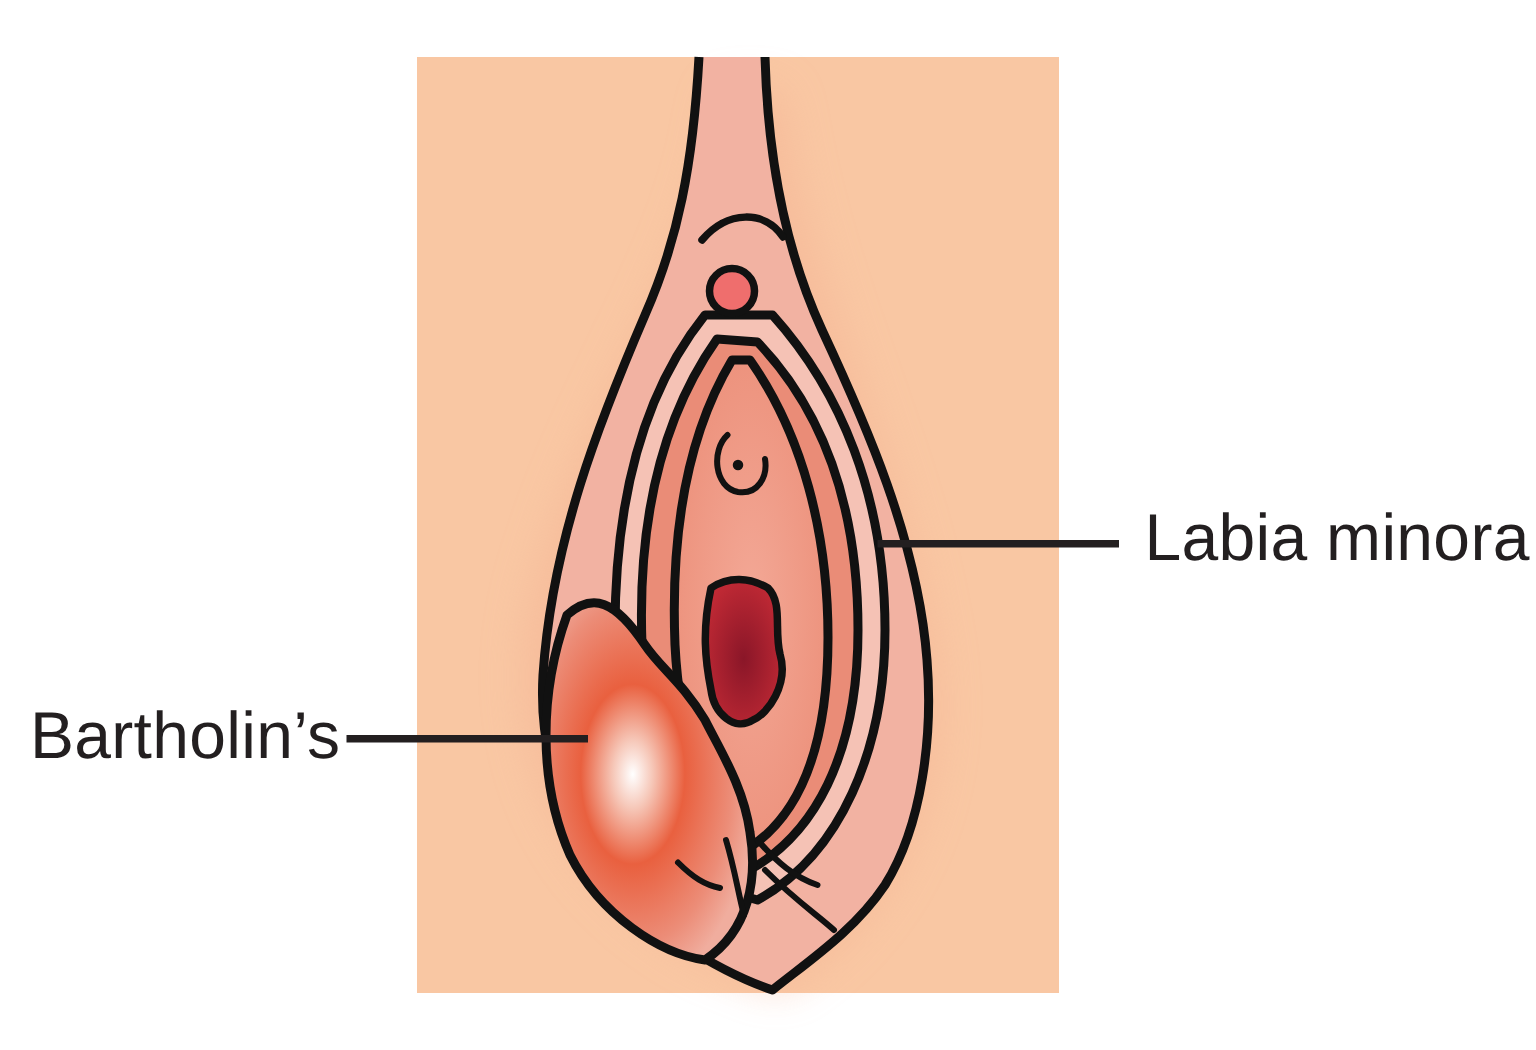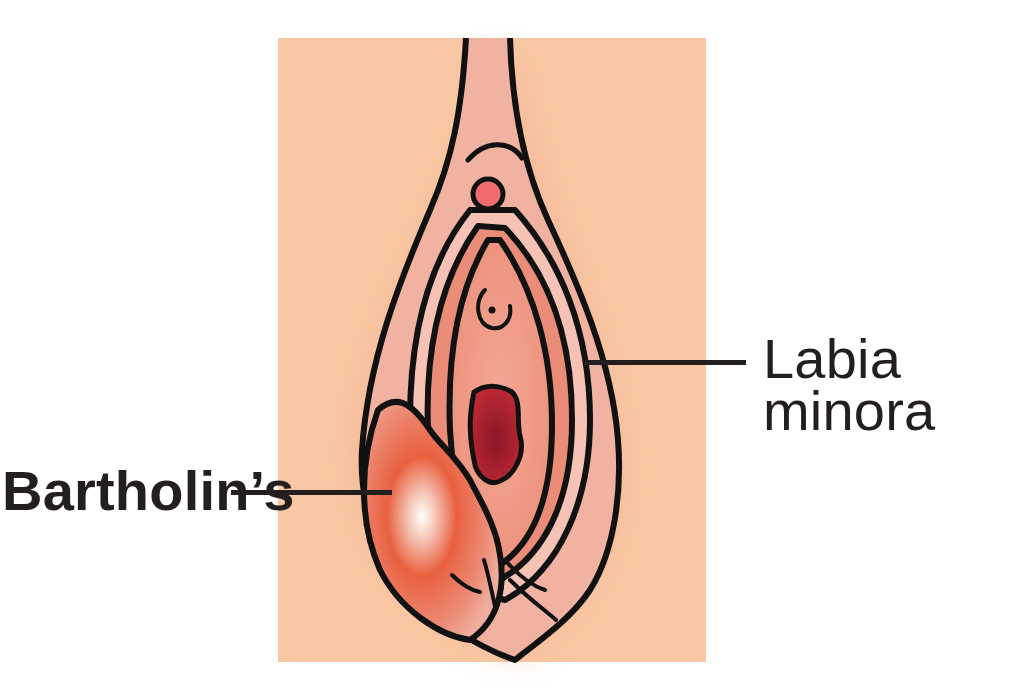--- a/index.html
+++ b/index.html
@@ -25,28 +25,27 @@
     .illustration {
       position: absolute;
       left: 0;
       top: 0;
       width: 1024px;
       height: 700px;
     }
     .label {
       position: absolute;
       color: #231f20;
-      font-size: 56px;
+      font-size: 44px;
       line-height: 52px;
       letter-spacing: 0.2px;
     }
     .label-bartholin {
-      left: 2px;
+      left: 20px;
       top: 465px;
-      font-weight: bold;
     }
     .label-labia {
       left: 763px;
       top: 333px;
     }
     .leader {
       position: absolute;
       height: 5px;
       background: #231f20;
     }

